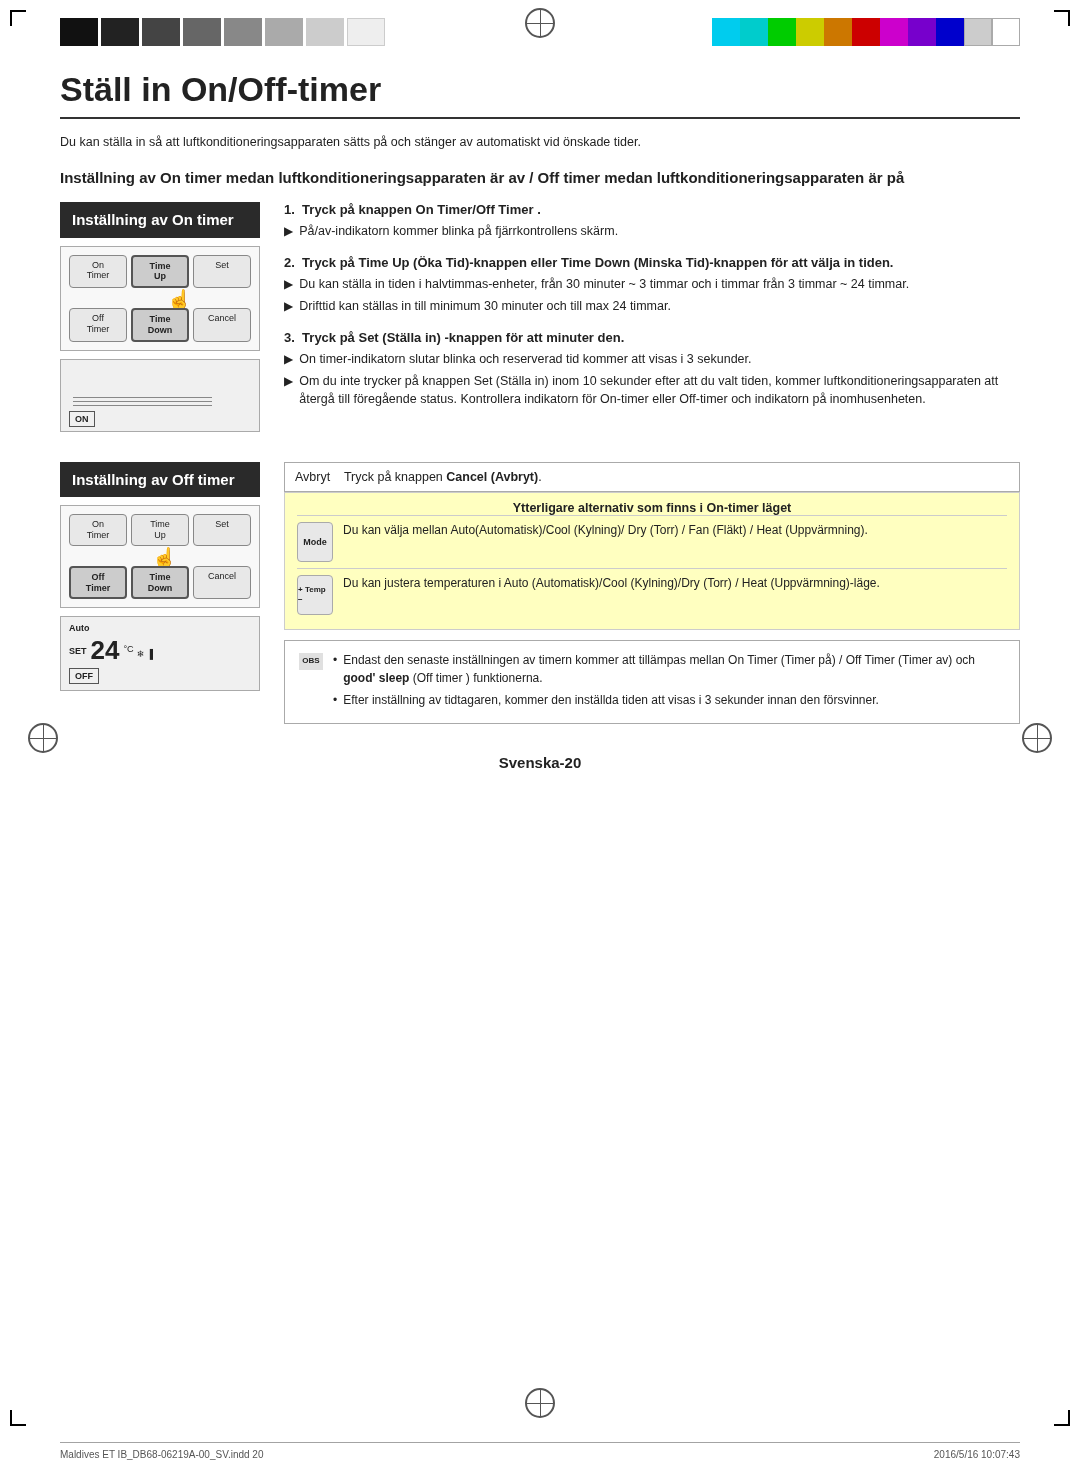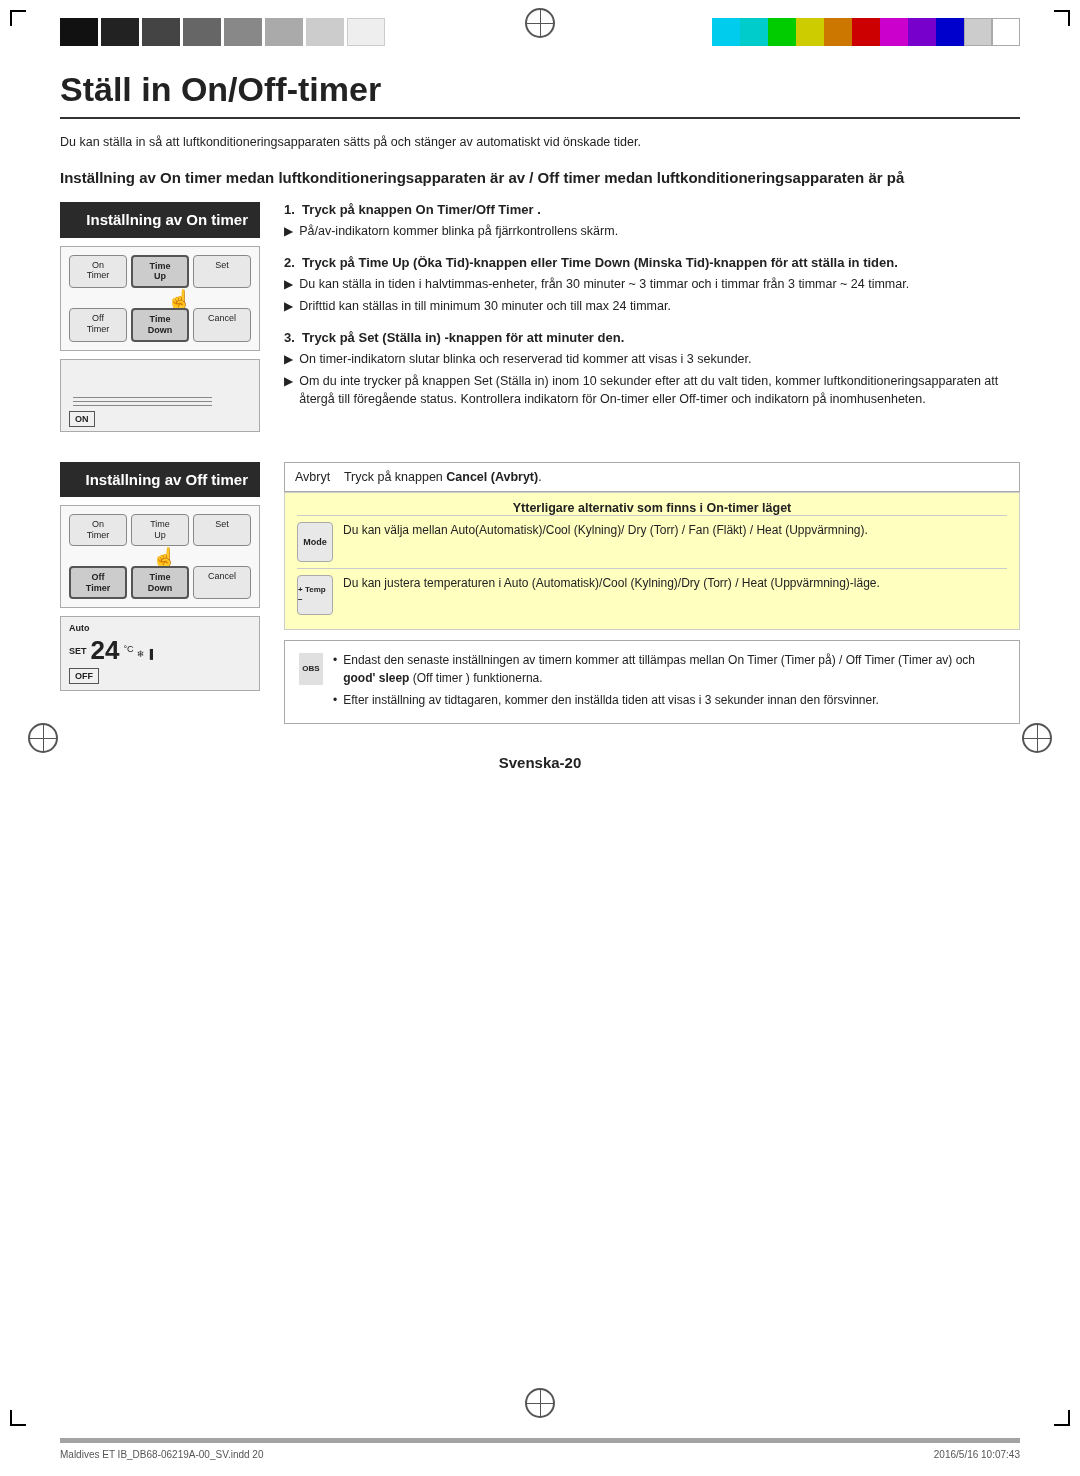--- a/index.html
+++ b/index.html
@@ -121,21 +121,21 @@
       flex-shrink: 0;
     }
 
     .right-col {
       flex: 1;
     }
 
     .label-box {
       background: #2a2a2a;
       color: #fff;
-      text-align: right;
+      text-align: left;
       padding: 8px 12px;
       font-size: 15px;
       font-weight: bold;
       line-height: 1.3;
       margin-bottom: 8px;
     }
 
     .remote-diagram {
       border: 1px solid #aaa;
       padding: 8px;
@@ -289,21 +289,21 @@
       border: 1px solid #aaa;
       padding: 10px 14px;
       font-size: 12px;
       line-height: 1.5;
       margin-top: 10px;
       display: flex;
       gap: 10px;
     }
     .note-icon {
       width: 24px;
-      height: 32px;
+      height: 17px;
       flex-shrink: 0;
       background: #e0e0e0;
       display: flex;
       align-items: center;
       justify-content: center;
       font-size: 11px;
       margin-top: 2px;
     }
     .note-content { flex: 1; }
     .note-item { display: flex; gap: 6px; margin-bottom: 4px; }
@@ -313,21 +313,21 @@
     .footer {
       position: absolute;
       bottom: 16px;
       left: 60px;
       right: 60px;
       display: flex;
       justify-content: space-between;
       align-items: center;
       font-size: 10px;
       color: #555;
-      border-top: 5px solid #a3a3a3;
+      border-top: 1px solid #a3a3a3;
       padding-top: 6px;
     }
 
     .page-number {
       text-align: center;
       font-size: 15px;
       font-weight: bold;
       margin-top: 30px;
       margin-bottom: 10px;
     }
@@ -423,21 +423,21 @@
         </div>
         <div class="bullet-item">
           <span class="bullet-arrow">▶</span>
           <span>På/av-indikatorn kommer blinka på fjärrkontrollens skärm.</span>
         </div>
       </div>
 
       <div class="step">
         <div class="step-header">
           <span>2.&nbsp;</span>
-          <span>Tryck på Time Up (Öka Tid)-knappen eller Time Down (Minska Tid)-knappen  för att ställa in tiden.</span>
+          <span>Tryck på Time Up (Öka Tid)-knappen eller Time Down (Minska Tid)-knappen  för att välja in tiden.</span>
         </div>
         <div class="bullet-item">
           <span class="bullet-arrow">▶</span>
           <span>Du kan ställa in tiden i halvtimmas-enheter, från 30 minuter ~ 3 timmar och i timmar från 3 timmar ~ 24 timmar.</span>
         </div>
         <div class="bullet-item">
           <span class="bullet-arrow">▶</span>
           <span>Drifttid kan ställas in till minimum 30 minuter och till max 24 timmar.</span>
         </div>
       </div>

